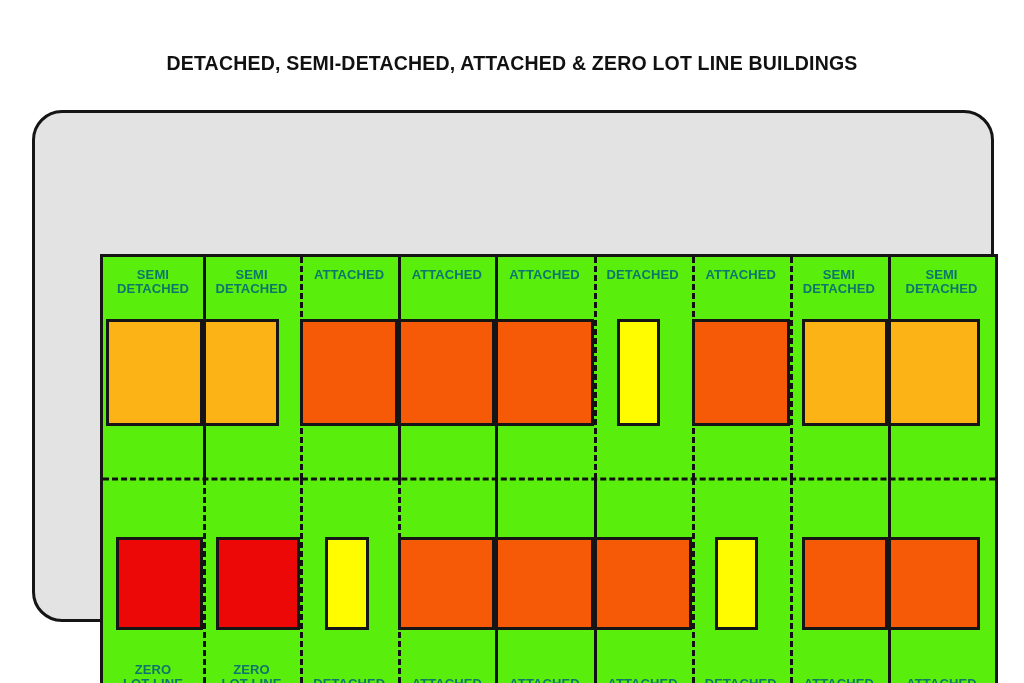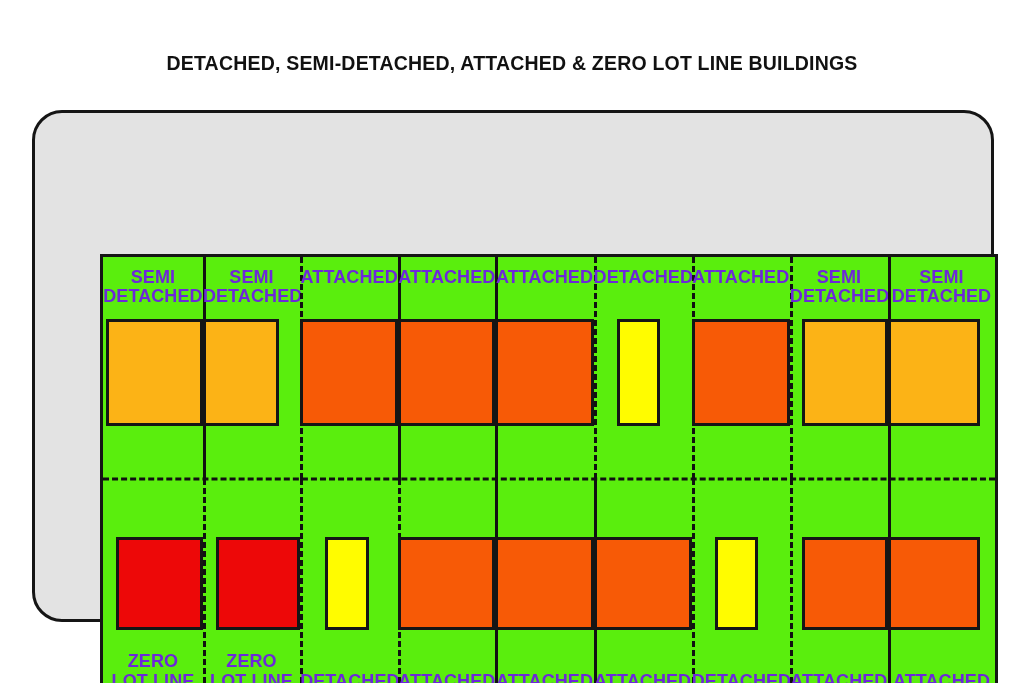--- a/index.html
+++ b/index.html
@@ -89,24 +89,24 @@
     left: 0;
   }
   .lot .edge.dashed { border-left-style: dashed; }
   .lot .edge.solid  { border-left-style: solid; }
 
   .lot-label {
     position: absolute;
     left: 0;
     width: 100%;
     text-align: center;
-    font-size: 18px;
+    font-size: 13px;
     font-weight: bold;
     line-height: 1.08;
-    color: #6d28d9;
+    color: #0f766e;
     letter-spacing: 0.1px;
     pointer-events: none;
   }
   .row.top .lot-label { top: 11px; }
   .row.bottom .lot-label { bottom: 10px; }
 
   .building {
     position: absolute;
     box-sizing: border-box;
     border: 3px solid #151515;

